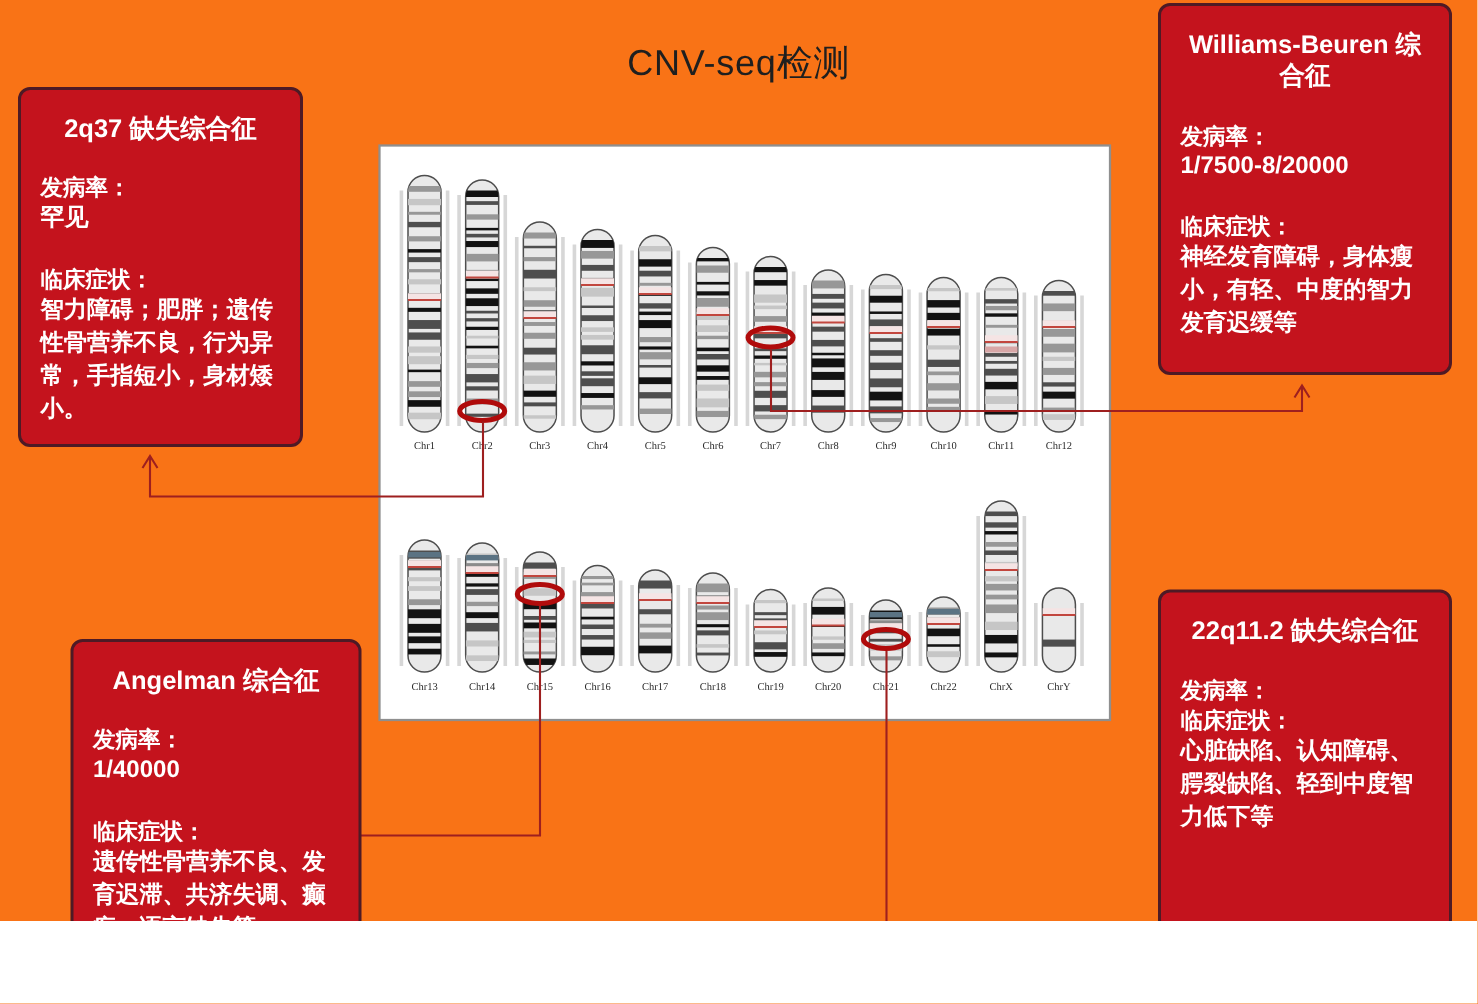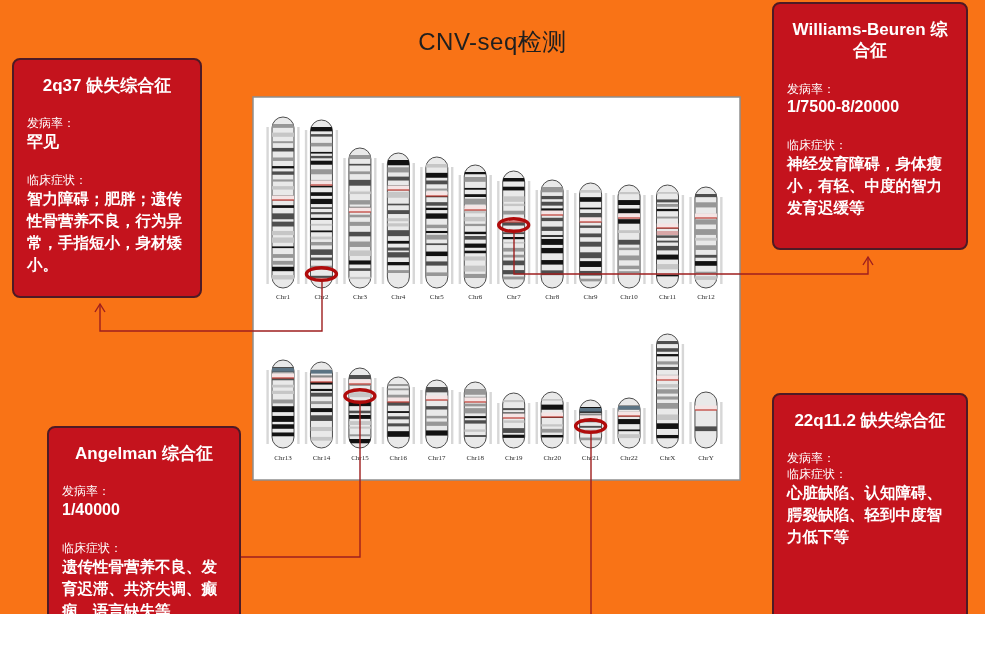--- a/index.html
+++ b/index.html
@@ -12,21 +12,21 @@
     font-size:24px;color:#1f1f1f;letter-spacing:0.5px;
   }
   #karyo-svg{position:absolute;left:0;top:0;}
   .callout{
     position:absolute;box-sizing:border-box;
     background:var(--box-red,#c4131d);
     border:2px solid var(--box-border,#4e1a25);
     border-radius:8px;color:#ffffff;padding:12px 13px;
   }
   .co-title{font-weight:bold;font-size:17px;line-height:1.25;text-align:center;margin:3px 0 20px 0;}
-  .co-label{font-weight:normal;font-size:12px;line-height:1.3;}
+  .co-label{font-weight:bold;font-size:15px;line-height:1.3;}
   .co-value{font-weight:bold;font-size:16px;line-height:1.3;margin-bottom:20px;}
   .co-sym{font-weight:bold;font-size:15.5px;line-height:1.42;}
   #co-0{left:12px;top:58px;width:190px;min-height:240px;}
   #co-1{left:772px;top:2px;width:196px;min-height:248px;}
   #co-2{left:2px;top:426px;width:194px;min-height:228px;margin-left:45px;}
   #co-3{left:772px;top:393px;width:196px;min-height:228px;}
 </style>
 </head>
 <body>
 

